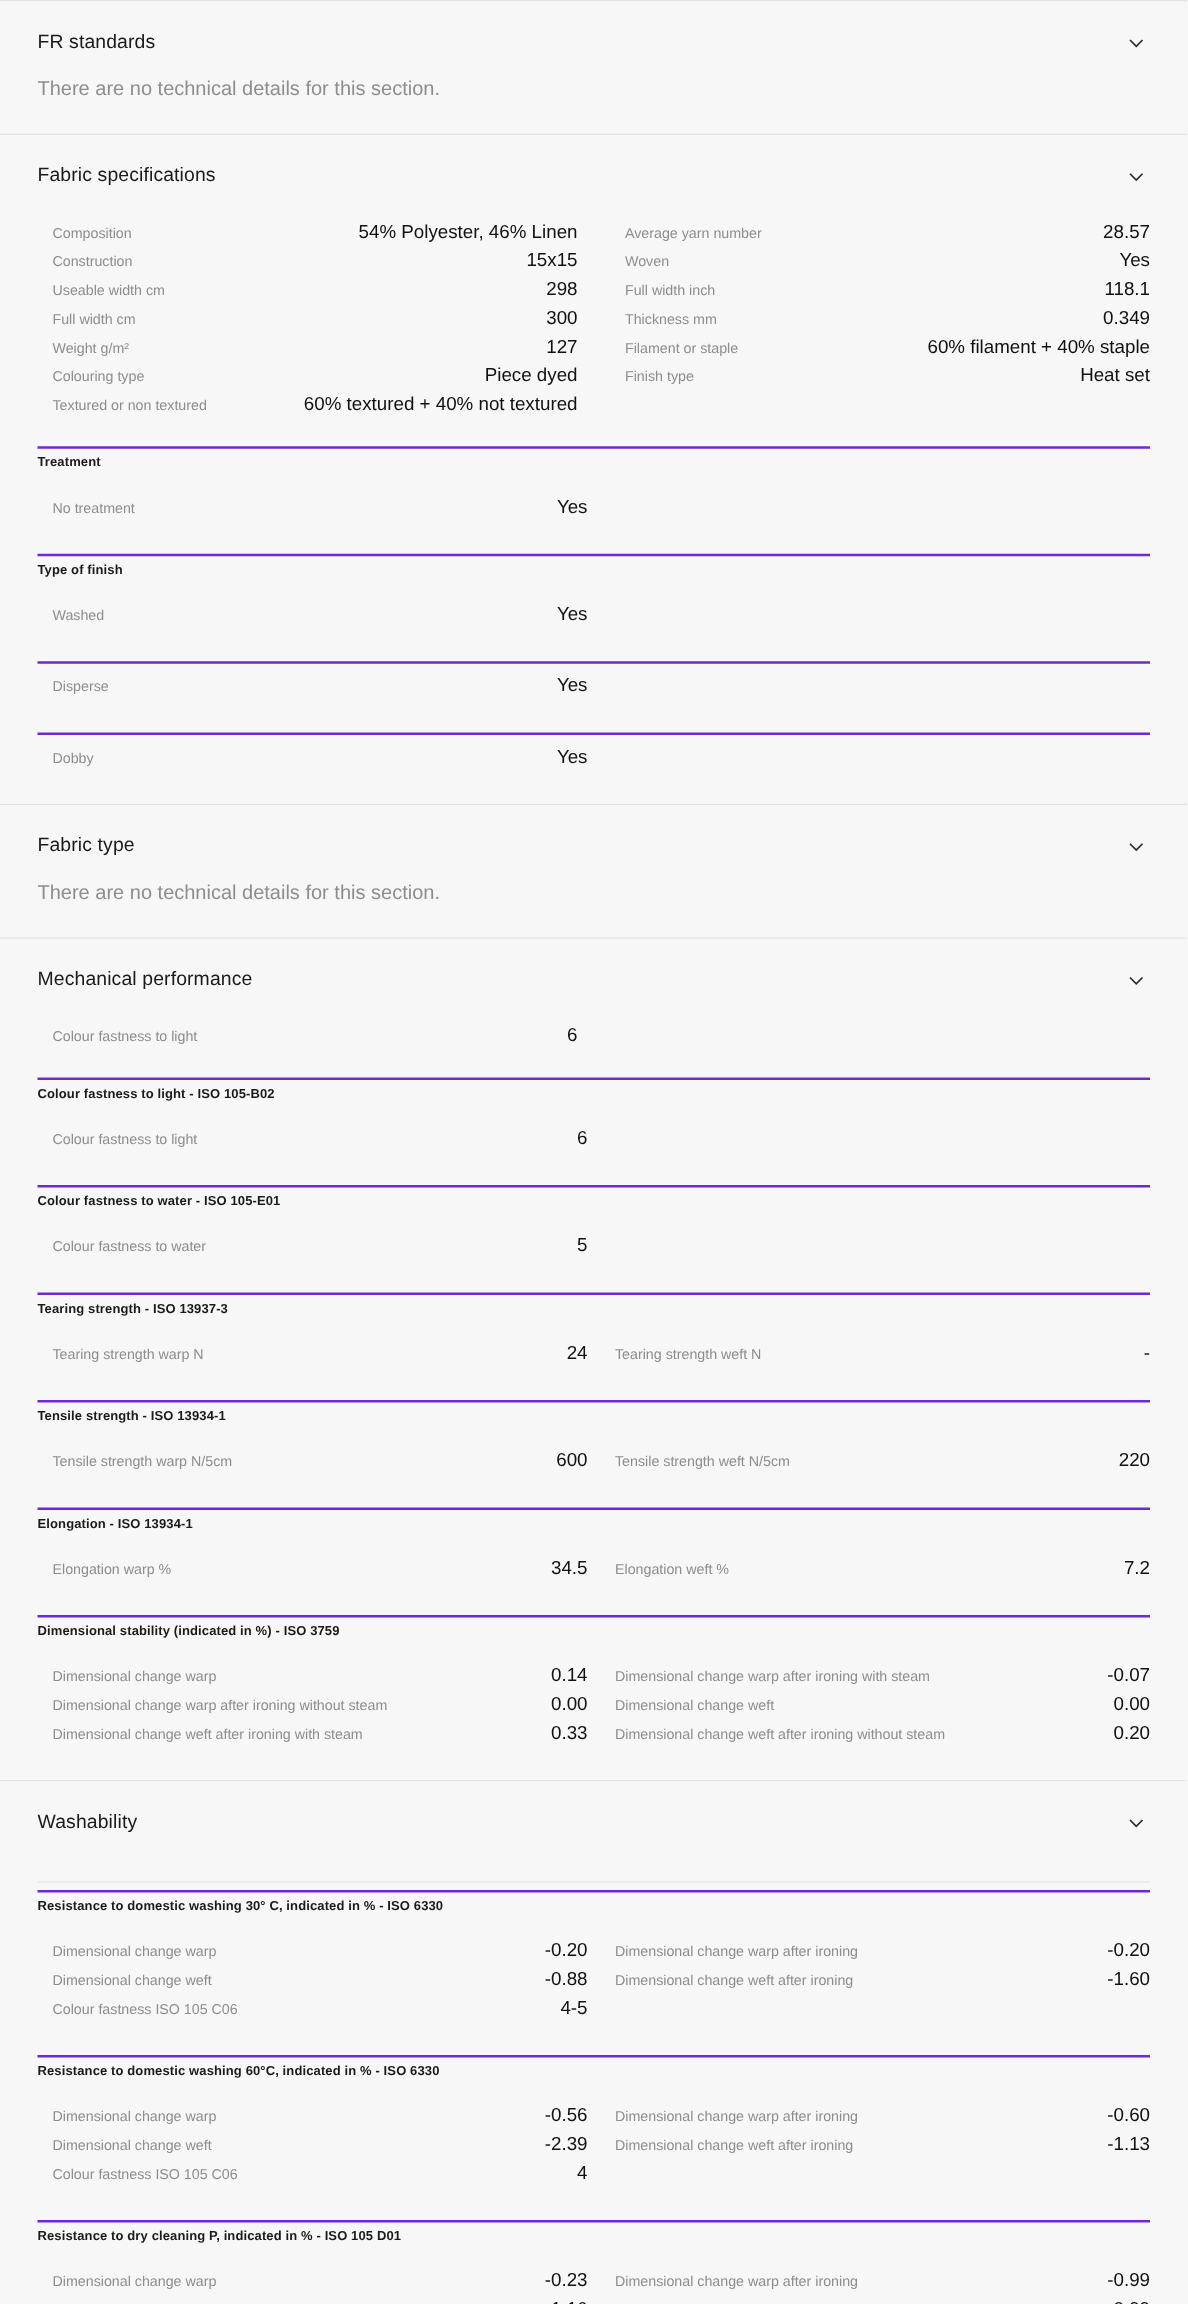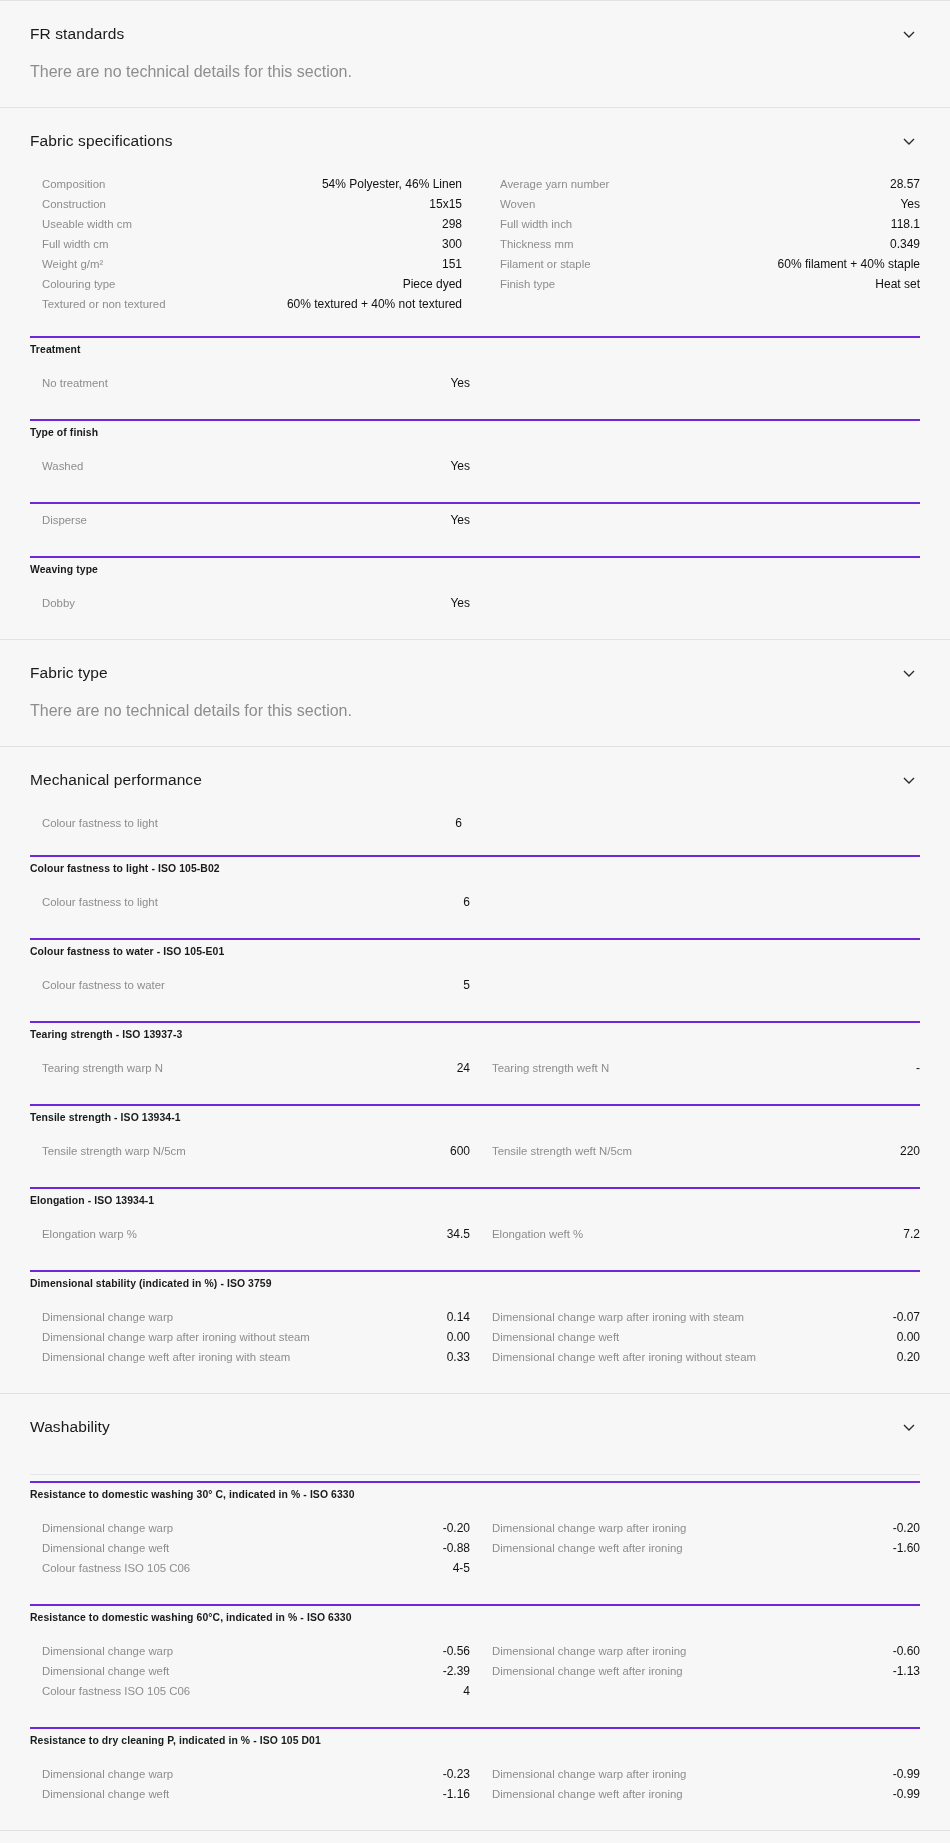--- a/index.html
+++ b/index.html
@@ -60,21 +60,21 @@
     padding: 3px 0;
     gap: 12px;
     margin-left: 12px;
   }
   .row .k {
     font-size: 11.4px;
     color: #8d8d8d;
     white-space: nowrap;
   }
   .row .v {
-    font-size: 12px;
+    font-size: 15px;
     color: #111;
     text-align: left;
     white-space: nowrap;
   }
   .subgroup {
     border-top: 2px solid #6d28d9;
     padding-top: 6px;
     margin-top: 6px;
   }
   .subgroup:first-child { border-top: none; }
@@ -132,21 +132,21 @@
             <div class="row">
               <span class="k">Useable width cm</span>
               <span class="v">298</span>
             </div>
             <div class="row">
               <span class="k">Full width cm</span>
               <span class="v">300</span>
             </div>
             <div class="row">
               <span class="k">Weight g/m²</span>
-              <span class="v">151</span>
+              <span class="v">127</span>
             </div>
             <div class="row">
               <span class="k">Colouring type</span>
               <span class="v">Piece dyed</span>
             </div>
             <div class="row">
               <span class="k">Textured or non textured</span>
               <span class="v">60% textured + 40% not textured</span>
             </div>
           </div>
@@ -206,21 +206,20 @@
             <div>
               <div class="row">
                 <span class="k">Disperse</span>
                 <span class="v">Yes</span>
               </div>
             </div>
             <div></div>
           </div>
         </div>
         <div class="subgroup">
-          <div class="subgroup-title">Weaving type</div>
           <div class="subgroup-body">
             <div>
               <div class="row">
                 <span class="k">Dobby</span>
                 <span class="v">Yes</span>
               </div>
             </div>
             <div></div>
           </div>
         </div>

